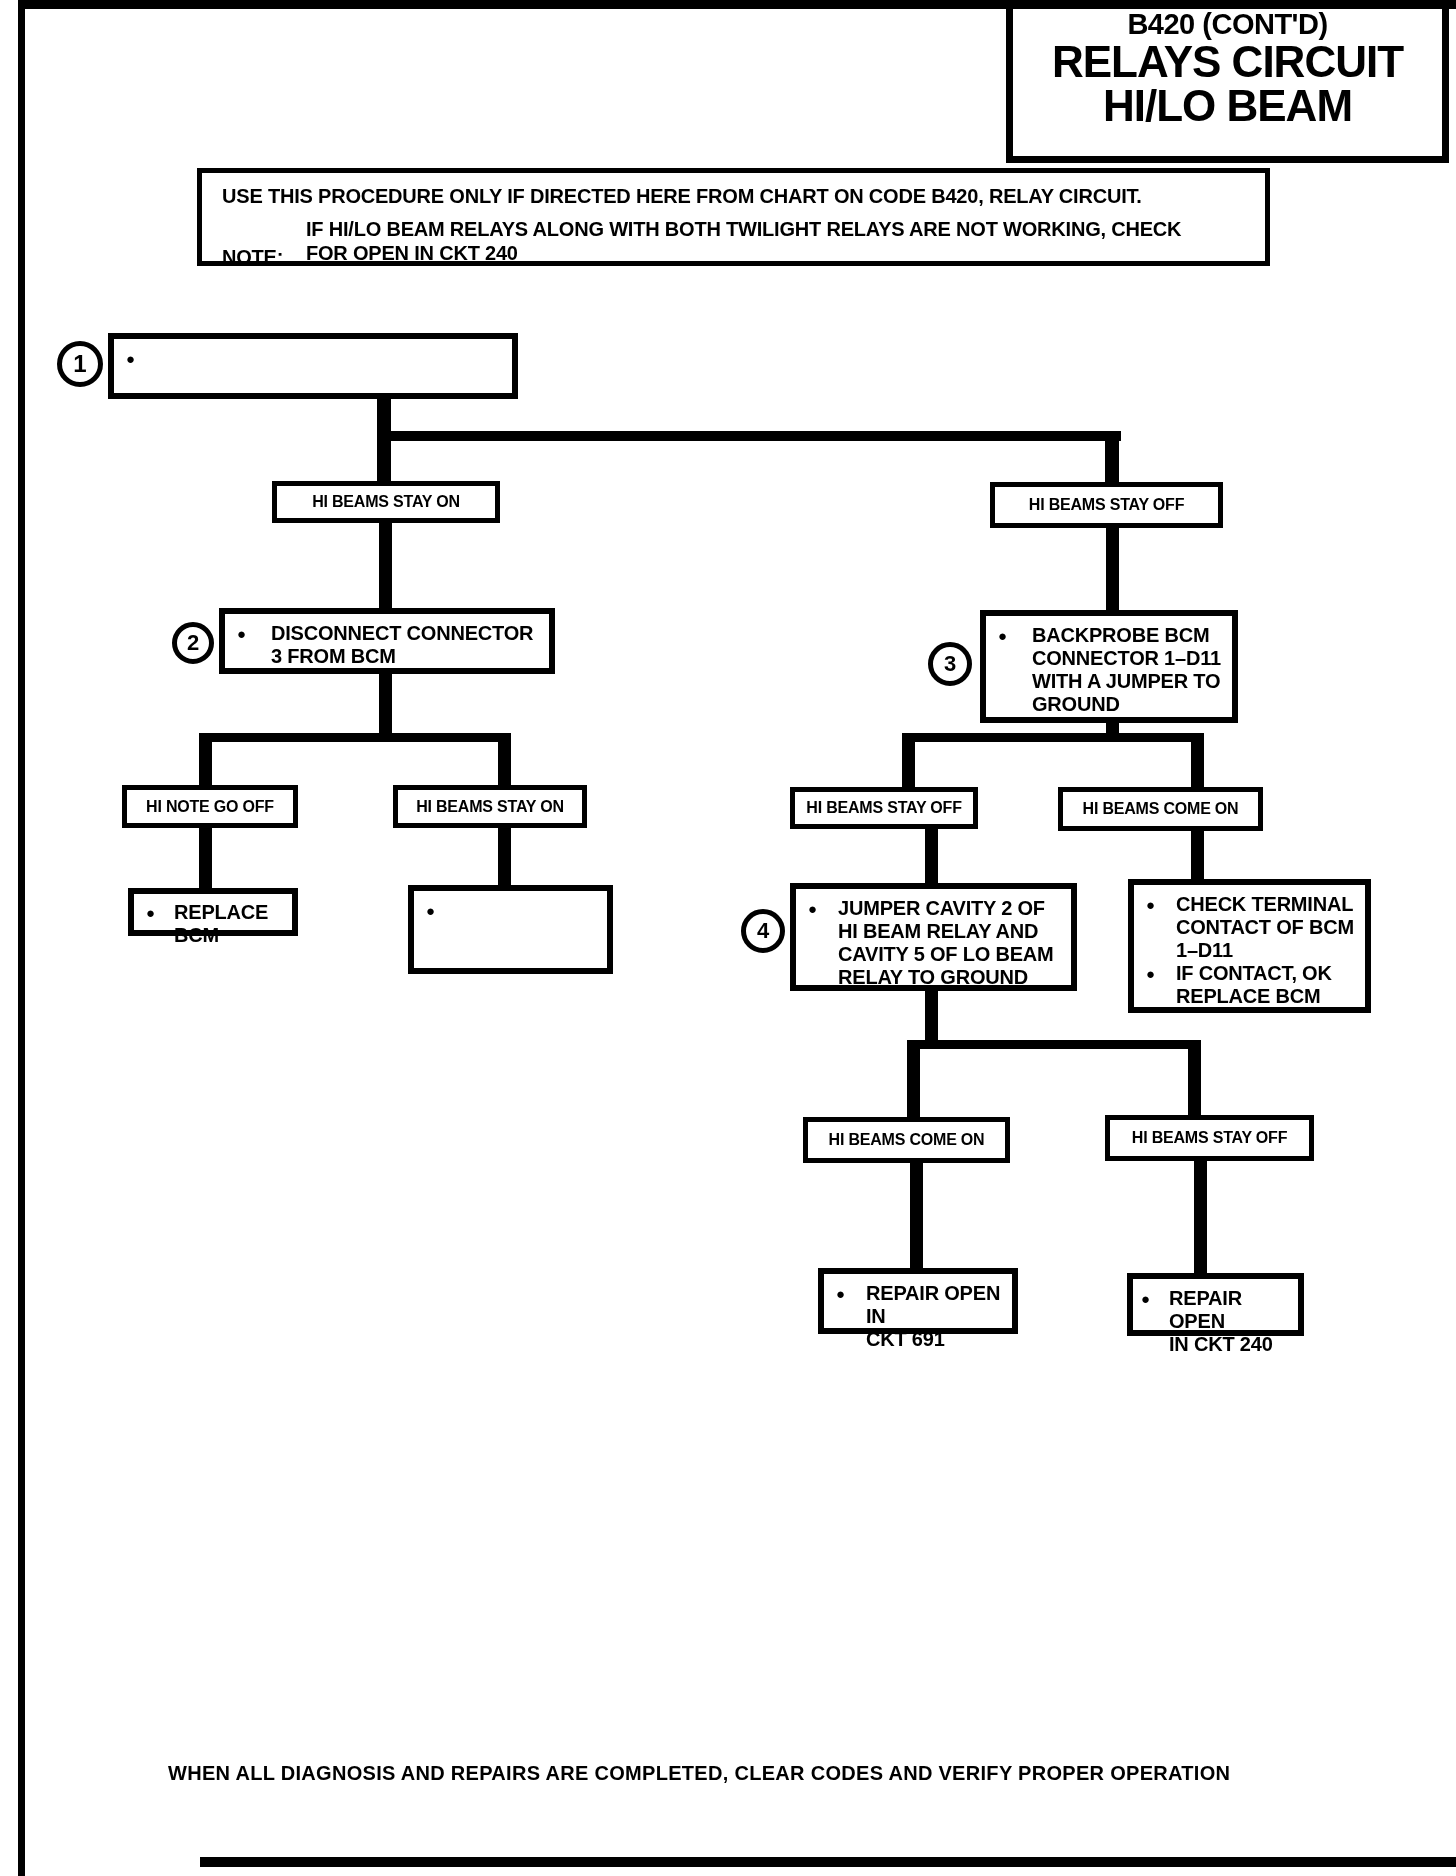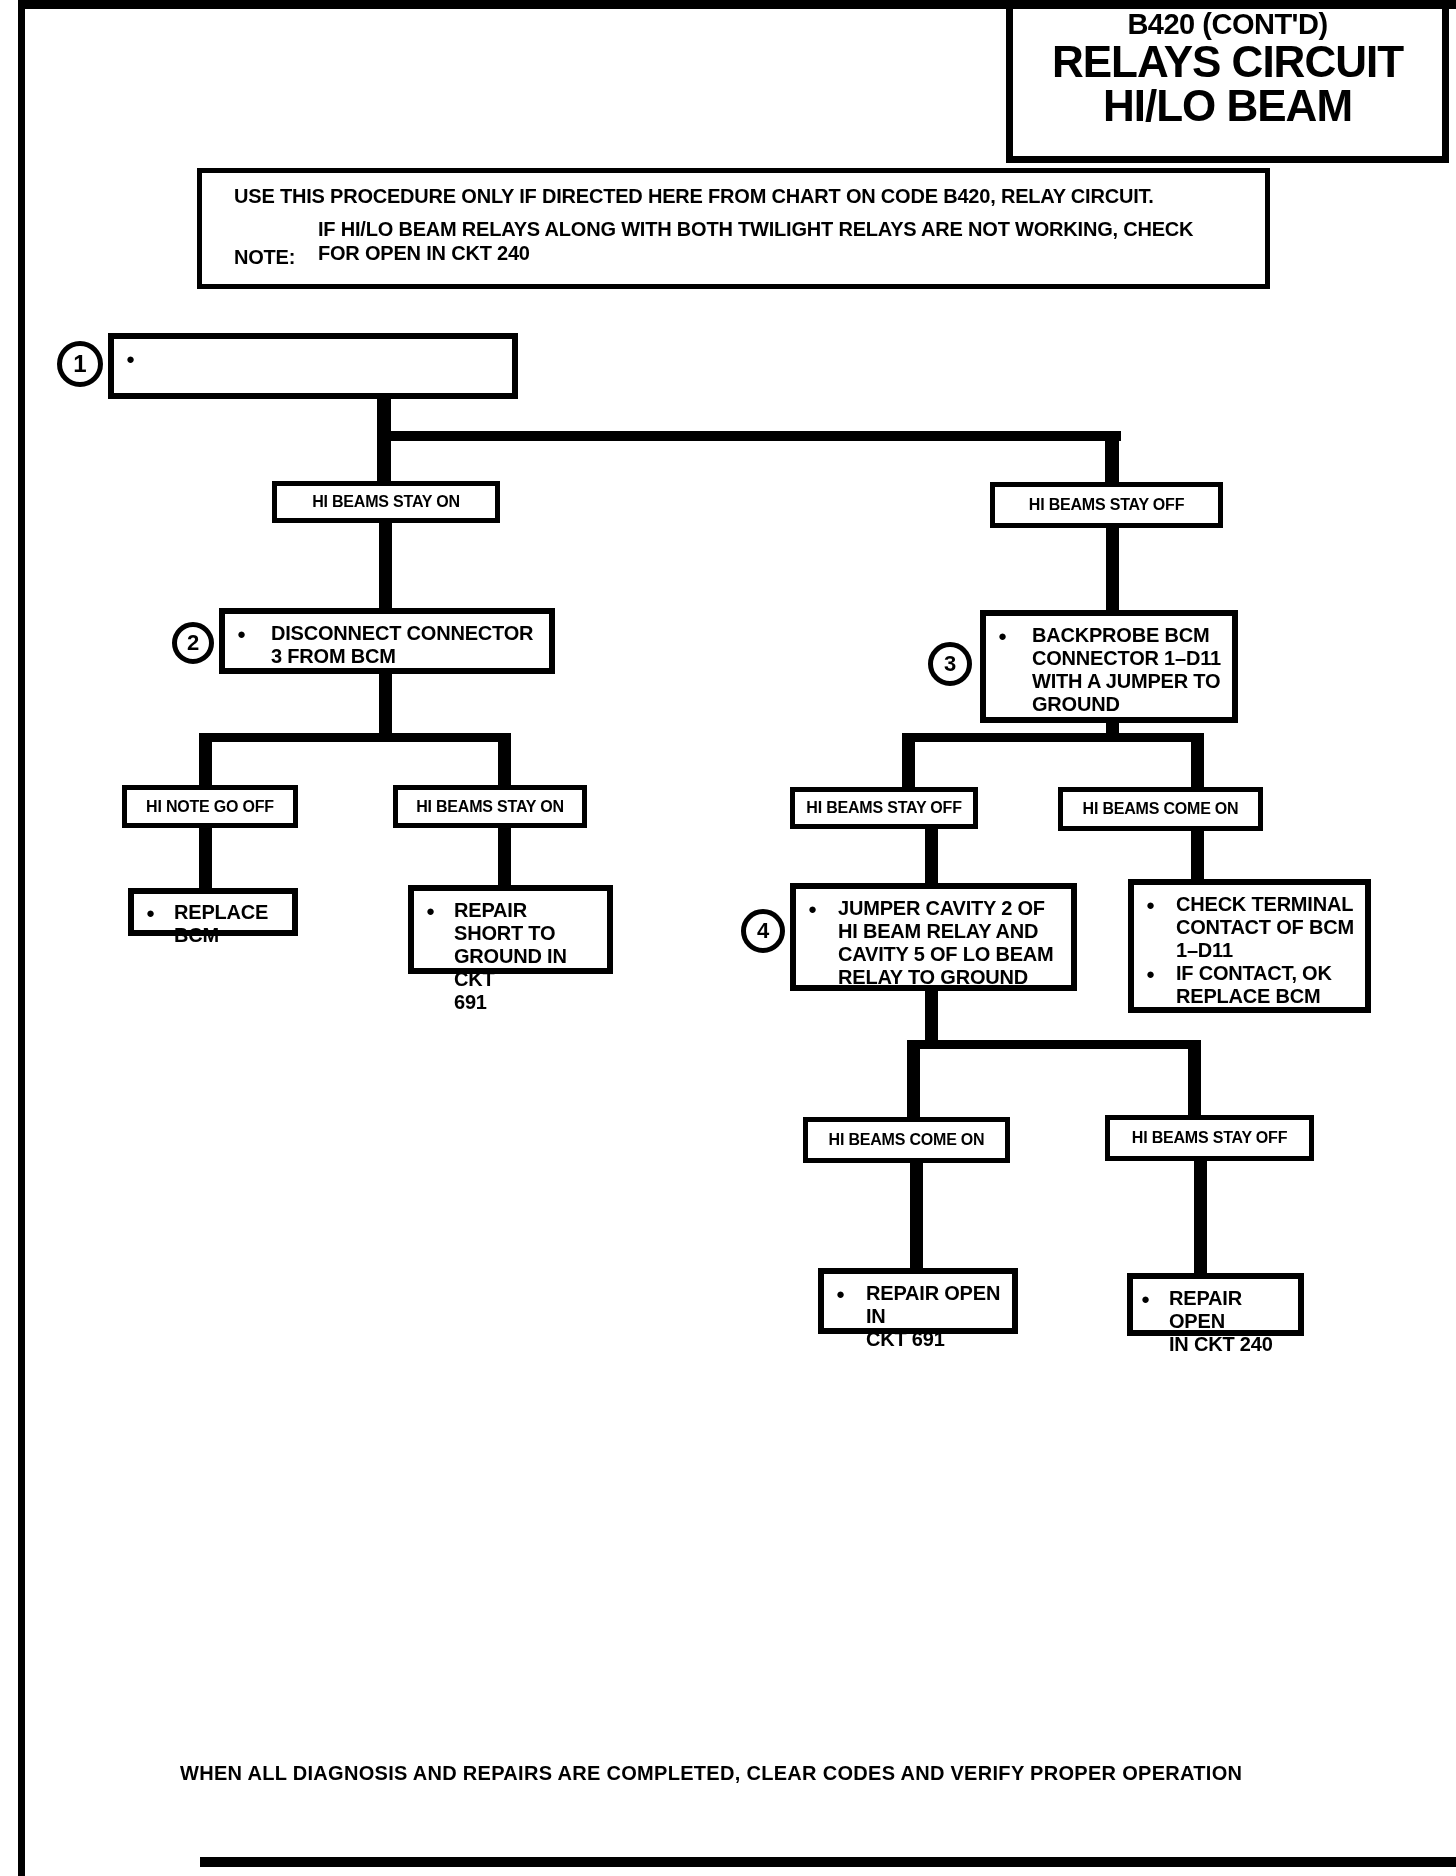--- a/index.html
+++ b/index.html
@@ -12,43 +12,43 @@
   
   .title-box{
     position:absolute;left:1006px;top:9px;width:443px;height:154px;
     border-left:7px solid #000;border-bottom:7px solid #000;border-right:7px solid #000;
     box-sizing:border-box;text-align:center;
   }
   .title-sm{font-size:29px;font-weight:bold;line-height:31px;letter-spacing:-0.5px;}
   .title-lg{font-size:44px;font-weight:bold;line-height:44px;letter-spacing:-1px;}
   
   .note-box{
-    position:absolute;left:197px;top:168px;width:1073px;height:121px;
-    border:5px solid #000;box-sizing:border-box;padding:11px 32px;
+    position:absolute;left:197px;top:168px;width:1073px;height:98px;
+    border:5px solid #000;box-sizing:border-box;padding:11px 20px;
     font-size:20px;font-weight:bold;line-height:24px;letter-spacing:-0.2px;
   }
   .note-row{display:flex;margin-top:9px;}
   .note-label{width:84px;flex:none;margin-top:28px;}
   .multiline{white-space:pre-line;}
   
   .node{position:absolute;border:6px solid #000;box-sizing:border-box;background:#fff;
     font-size:20px;font-weight:bold;line-height:23px;letter-spacing:-0.2px;}
   .cond{position:absolute;border:5px solid #000;box-sizing:border-box;background:#fff;
     font-size:16px;font-weight:bold;letter-spacing:-0.2px;
     display:flex;align-items:center;justify-content:center;text-align:center;}
   .action-inner{display:flex;padding:8px 8px 8px 12px;}
   .bullet{flex:none;width:34px;font-size:15px;line-height:23px;}
   .line{position:absolute;background:#000;}
   .circle{
     position:absolute;border:5px solid #000;border-radius:50%;box-sizing:border-box;
     display:flex;align-items:center;justify-content:center;
     font-size:24px;font-weight:bold;background:#fff;
   }
   .footer-text{
-    position:absolute;left:180px;top:1762px;width:1120px;
+    position:absolute;left:168px;top:1762px;width:1120px;
     font-size:20px;font-weight:bold;letter-spacing:0.3px;
   }
   .center-text{text-align:left;width:100%;}
 </style>
 </head>
 <body>
 
 <div class="page">
 
   <div class="bar" style="left:20px;top:0;width:1436px;height:9px;"></div>
@@ -134,23 +134,20 @@
 
   <div class="node" style="left:128px;top:888px;width:170px;height:48px;">
     <div class="action-inner" style="padding-top:7px;">
       <span class="bullet" style="width:28px;">●</span>
       <span class="multiline">REPLACE BCM</span>
     </div>
   </div>
   <div class="node" style="left:408px;top:885px;width:205px;height:89px;">
     <div class="action-inner">
       <span class="bullet" style="width:28px;">●</span>
-      <span class="multiline">REPAIR SHORT TO
-GROUND IN CKT
-691</span>
     </div>
   </div>
 
   <div class="line" style="left:1106px;top:720px;width:13px;height:21px;"></div>
   <div class="line" style="left:902px;top:733px;width:302px;height:9px;"></div>
   <div class="line" style="left:902px;top:733px;width:13px;height:56px;"></div>
   <div class="line" style="left:1191px;top:733px;width:13px;height:56px;"></div>
 
   <div class="cond" style="left:790px;top:787px;width:188px;height:42px;">
     <span>HI BEAMS STAY OFF</span>

